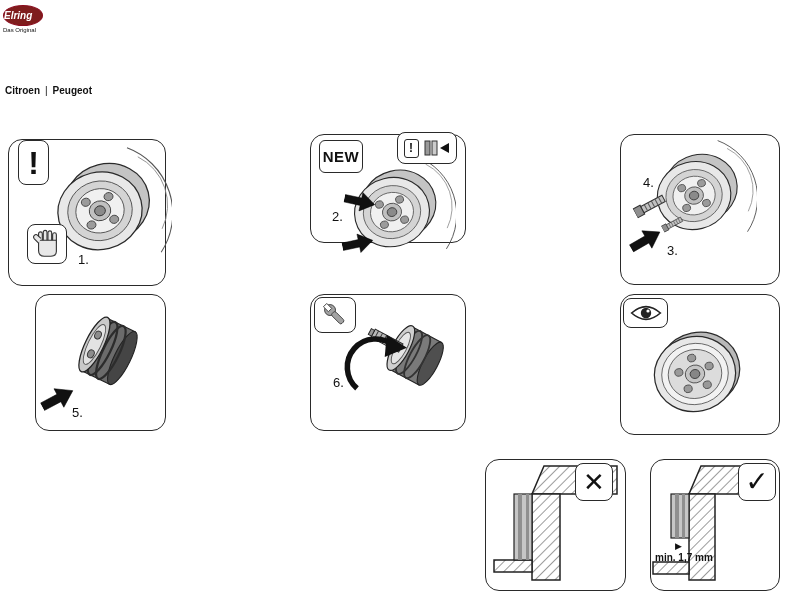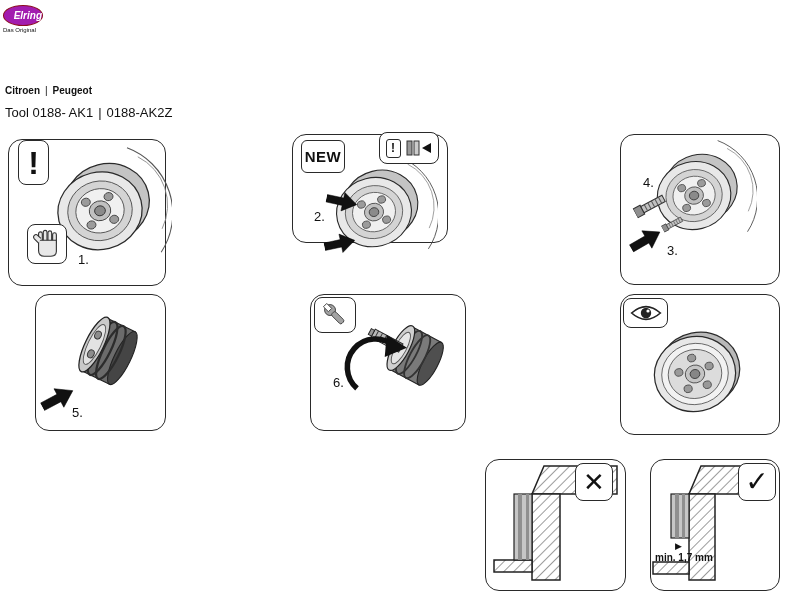--- a/index.html
+++ b/index.html
@@ -2,32 +2,32 @@
 <html><head>
 <meta charset="utf-8">
 <style>
   * { margin:0; padding:0; box-sizing:border-box; }
   html,body { background:#fff; }
   body { font-family:"Liberation Sans","DejaVu Sans",sans-serif; color:#111; }
   .sheet { position:relative; width:786px; height:593px; background:#fff; overflow:hidden; }
 
   
   .logo { position:absolute; left:3px; top:5px; width:42px; }
-  .logo-oval { width:40px; height:21px; background:#a21caf; border:1px solid #8b0d1f; border-radius:50%;
-               color:#fff; font-style:italic; font-weight:bold; font-size:10px; line-height:19px; text-align:right; }
+  .logo-oval { width:40px; height:21px; background:#7f1d1d; border:1px solid #8b0d1f; border-radius:50%;
+               color:#fff; font-style:italic; font-weight:bold; font-size:10px; line-height:19px; text-align:left; }
   .logo-tagline { font-size:6px; color:#111; margin-top:1px; }
   .part-number { position:absolute; left:47px; top:2px; font-size:31px; font-weight:bold; letter-spacing:0.5px; }
   .vehicles { position:absolute; left:5px; top:85px; font-size:10px; font-weight:bold; }
   .vehicles .sep, .tool-line .sep { padding:0 5px; font-weight:normal; }
   .tool-line { position:absolute; left:5px; top:105px; font-size:13px; }
 
   
   .panel { position:absolute; border:1.6px solid #2a2a2a; border-radius:14px; background:#fff; }
   #p1 {left:8px;   top:139px; width:158px; height:147px;}
-  #p2 {left:292px; top:134px; width:156px; height:109px;padding-left:16px;}
+  #p2 {left:310px; top:134px; width:156px; height:109px;padding-left:16px;}
   #p3 {left:620px; top:134px; width:160px; height:151px;}
   #p4 {left:35px;  top:294px; width:131px; height:137px;}
   #p5 {left:310px; top:294px; width:156px; height:137px;}
   #p6 {left:620px; top:294px; width:160px; height:141px;}
   #p7 {left:485px; top:459px; width:141px; height:132px;}
   #p8 {left:650px; top:459px; width:130px; height:132px;}
 
   .icon-box { position:absolute; border:1.6px solid #2a2a2a; border-radius:8px; background:#fff;
               display:flex; align-items:center; justify-content:center; }
   .warn-big { font-size:32px; font-weight:bold; line-height:1; }
@@ -160,23 +160,20 @@
 <div class="sheet">
 
   <div class="logo">
     <div class="logo-oval">Elring</div>
     <div class="logo-tagline">Das Original</div>
   </div>
 
   <div class="vehicles">
     <span>Citroen</span><span class="sep">|</span><span>Peugeot</span>
   </div>
-  <div class="tool-line">
-    <span>Tool 0188- AK1</span><span class="sep">|</span><span>0188-AK2Z</span>
-  </div>
 
   <div class="panel" id="p1">
     <svg class="art" style="left:28px;top:6px;width:135px;height:126px" viewBox="0 0 150 140">
       <use href="#sym-pulley" xlink:href="#sym-pulley" width="150" height="140"></use>
     </svg>
     <div class="icon-box" style="left:9px;top:0;width:31px;height:45px">
       <span class="warn-big">!</span>
     </div>
     <div class="icon-box" style="left:18px;top:84px;width:40px;height:40px">
       <svg width="30" height="30" viewBox="0 0 32 32">

